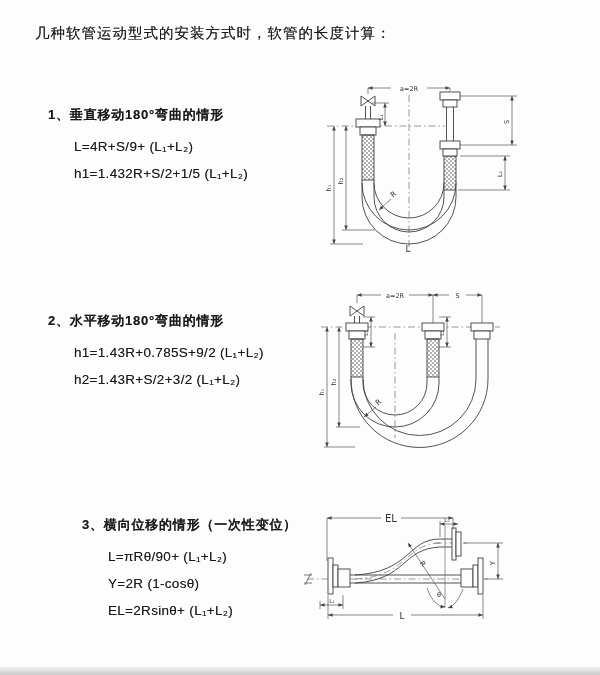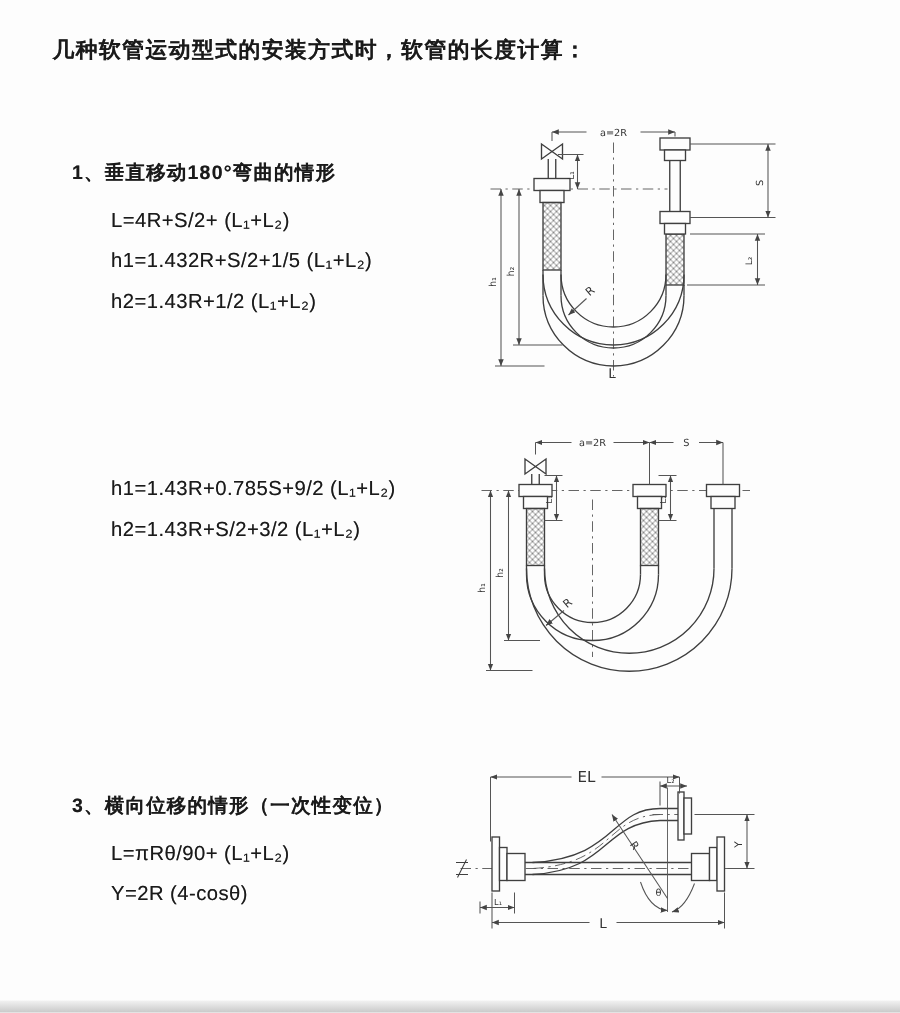--- a/index.html
+++ b/index.html
@@ -4,21 +4,21 @@
 <style>
   html,body{margin:0;padding:0;}
   body{
     width:600px;height:675px;position:relative;overflow:hidden;
     background:#fdfdfd;
     font-family:"Liberation Sans","DejaVu Sans",sans-serif;
     color:#1a1a1a;
   }
   .page-title{
     position:absolute;left:35px;top:24px;
-    font-size:14.5px;font-weight:bold;letter-spacing:1px;
+    font-size:14.5px;font-weight:normal;letter-spacing:1px;
     text-shadow:0 0 .4px rgba(0,0,0,.55);
   }
   .section{position:absolute;left:48px;}
   .section-heading{
     font-size:13px;font-weight:bold;letter-spacing:.8px;
     margin-bottom:9px;text-shadow:0 0 .4px rgba(0,0,0,.5);
   }
   .formula{
     font-size:13.5px;letter-spacing:.3px;line-height:27px;height:27px;
     padding-left:26px;text-shadow:0 0 .35px rgba(0,0,0,.5);
@@ -31,34 +31,35 @@
     background:linear-gradient(#f2f2f2,#c9c9c9);
   }
 </style>
 </head>
 <body>
 
 <div class="page-title">几种软管运动型式的安装方式时，软管的长度计算：</div>
 
 <div class="section" style="top:106px;">
   <div class="section-heading">1、垂直移动180°弯曲的情形</div>
-  <div class="formula">L=4R+S/2+ (L₁+L₂)</div>
+  <div class="formula">L=4R+S/9+ (L₁+L₂)</div>
   <div class="formula">h1=1.432R+S/2+1/5 (L₁+L₂)</div>
-  <div class="formula">h2=1.43R+1/2 (L₁+L₂)</div>
 </div>
 
 <div class="section" style="top:312px;">
+  <div class="section-heading">2、水平移动180°弯曲的情形</div>
   <div class="formula">h1=1.43R+0.785S+9/2 (L₁+L₂)</div>
   <div class="formula">h2=1.43R+S/2+3/2 (L₁+L₂)</div>
 </div>
 
-<div class="section" style="top:528px;">
+<div class="section" style="top:516px;margin-left:34px;">
   <div class="section-heading">3、横向位移的情形（一次性变位）</div>
   <div class="formula">L=πRθ/90+ (L₁+L₂)</div>
-  <div class="formula">Y=2R (4-cosθ)</div>
+  <div class="formula">Y=2R (1-cosθ)</div>
+  <div class="formula">EL=2Rsinθ+ (L₁+L₂)</div>
 </div>
 
 <div class="diagram" style="left:305px;top:75px;width:290px;height:180px;">
 <svg width="290" height="180" viewBox="0 0 290 180">
   <defs>
     <pattern id="a-hatch" width="4" height="4" patternUnits="userSpaceOnUse">
       <path d="M0 4 L4 0 M0 0 L4 4" stroke="#666" stroke-width="0.5"></path>
     </pattern>
     <marker id="a-ar" viewBox="0 0 10 10" refX="10" refY="5" markerWidth="6.5" markerHeight="6.5" orient="auto-start-reverse">
       <path d="M0 1 L10 5 L0 9 z" fill="#444"></path>

